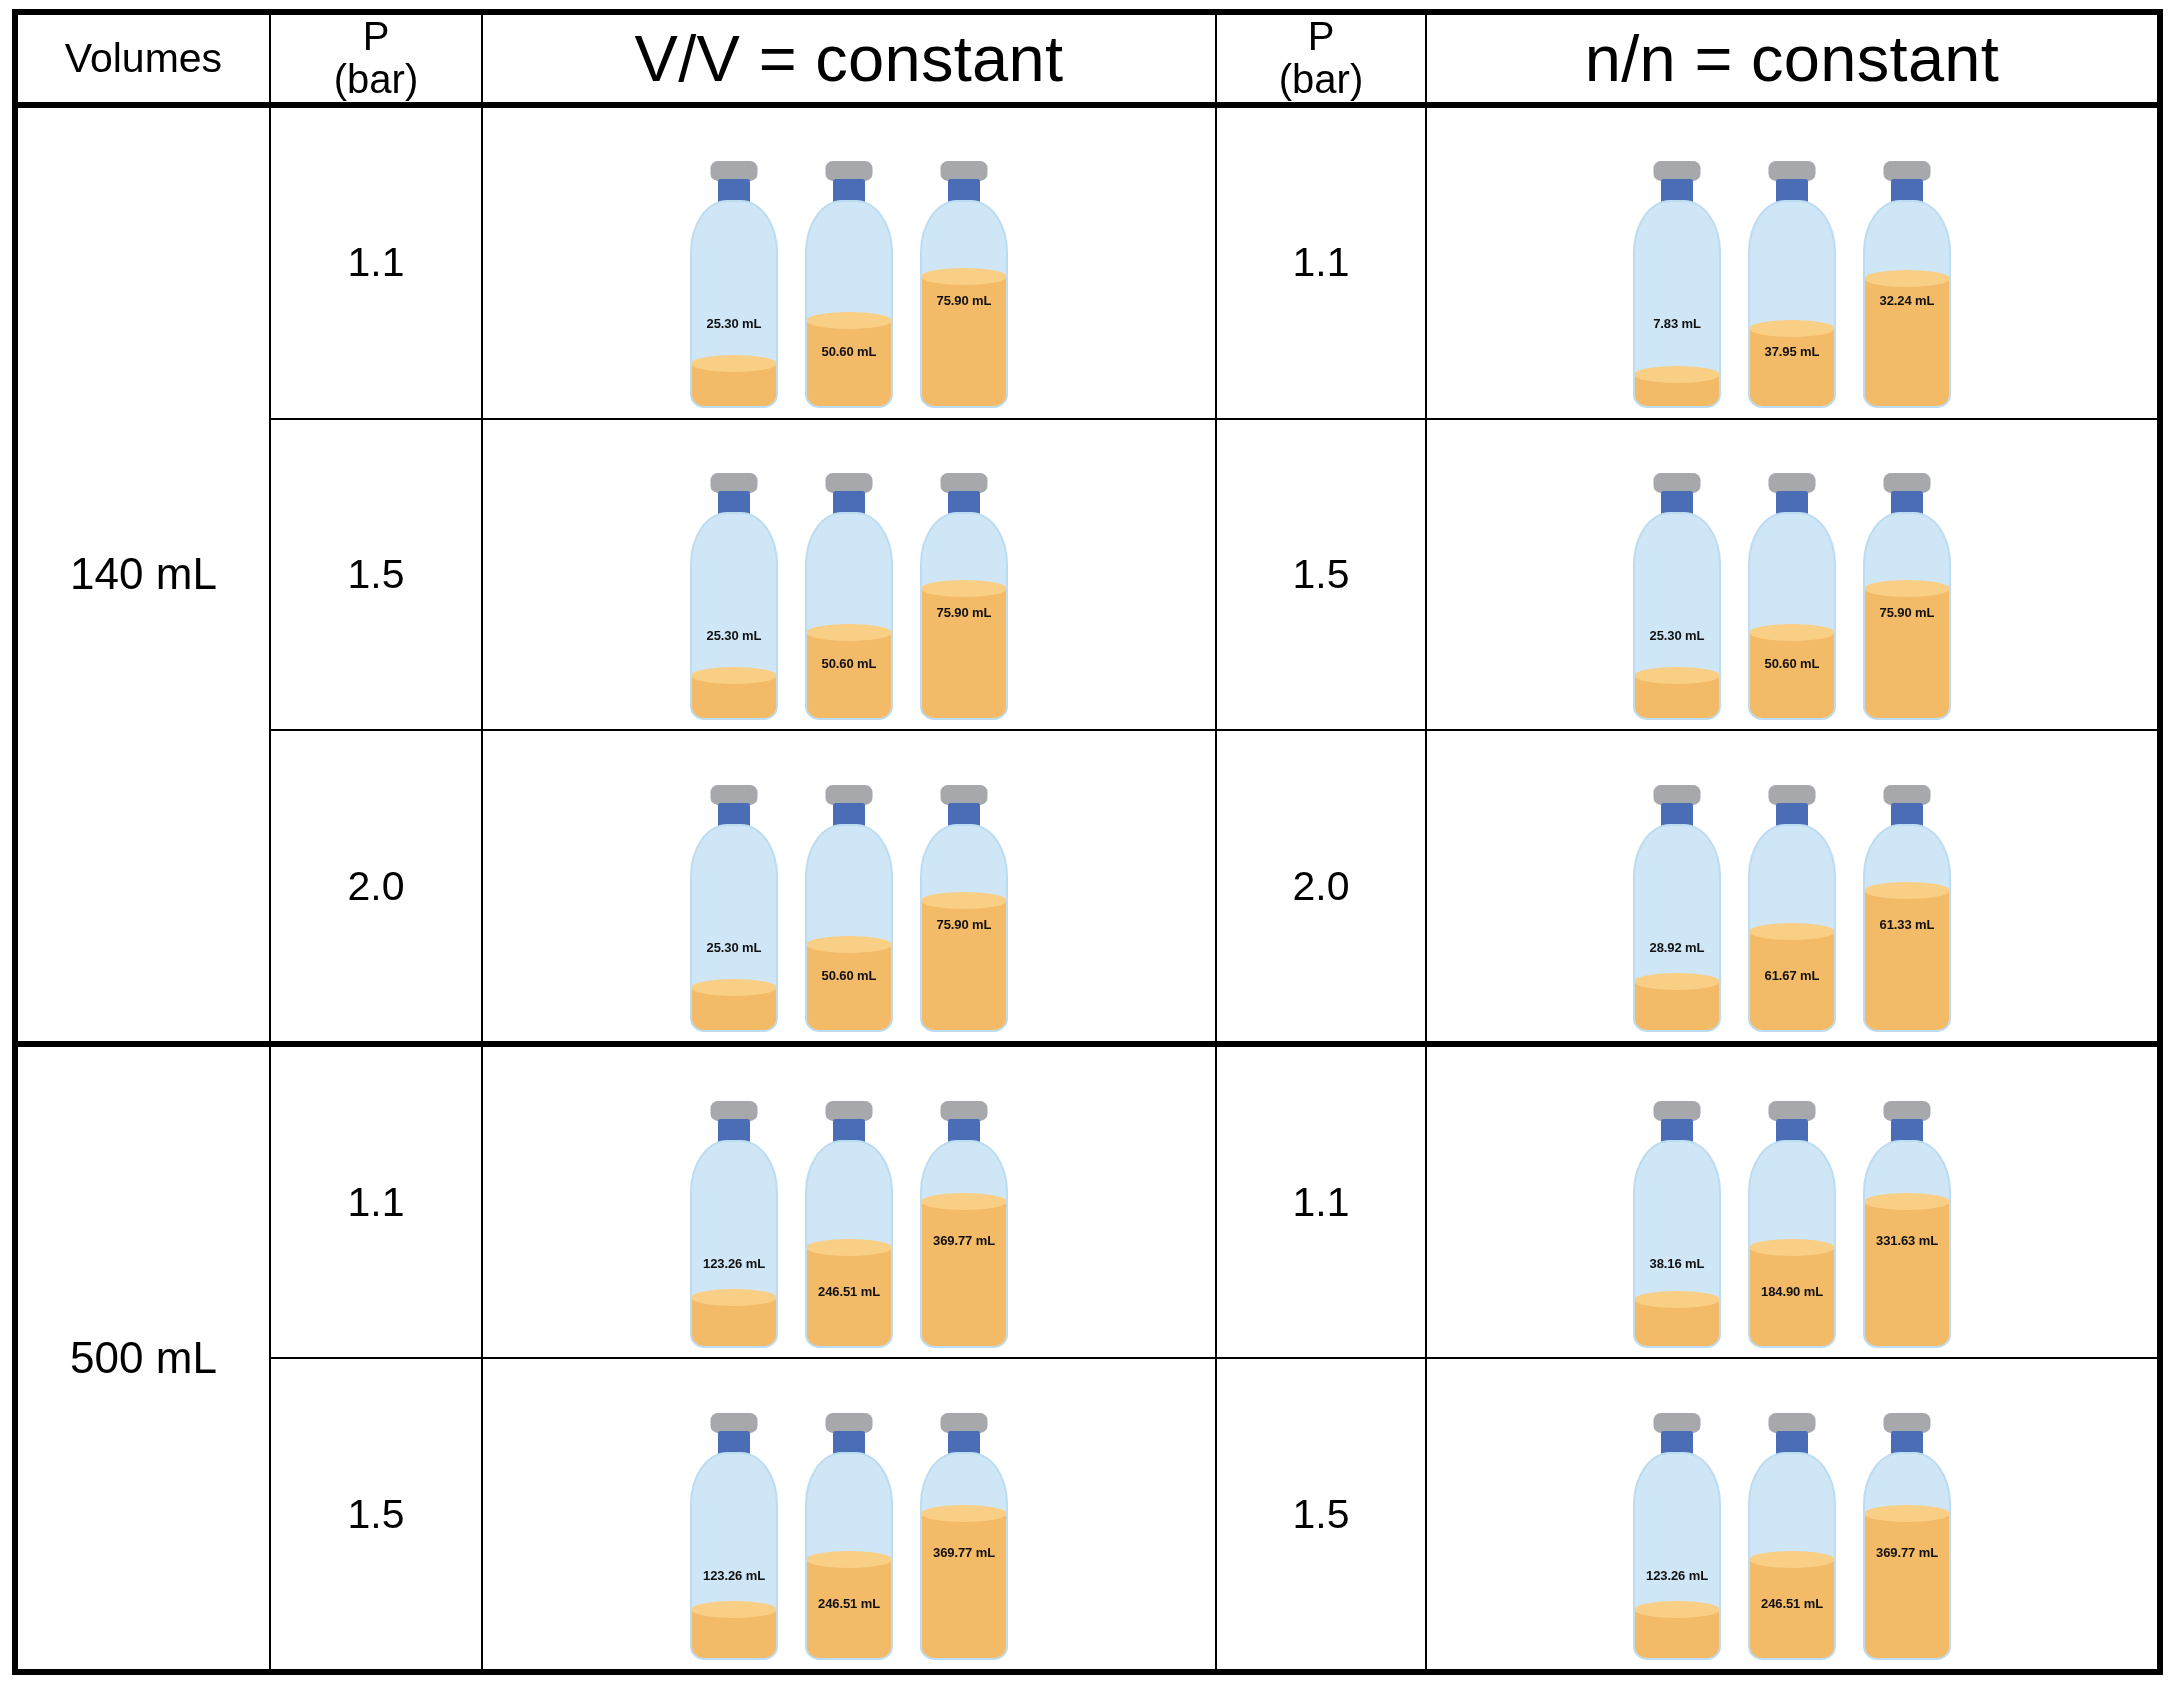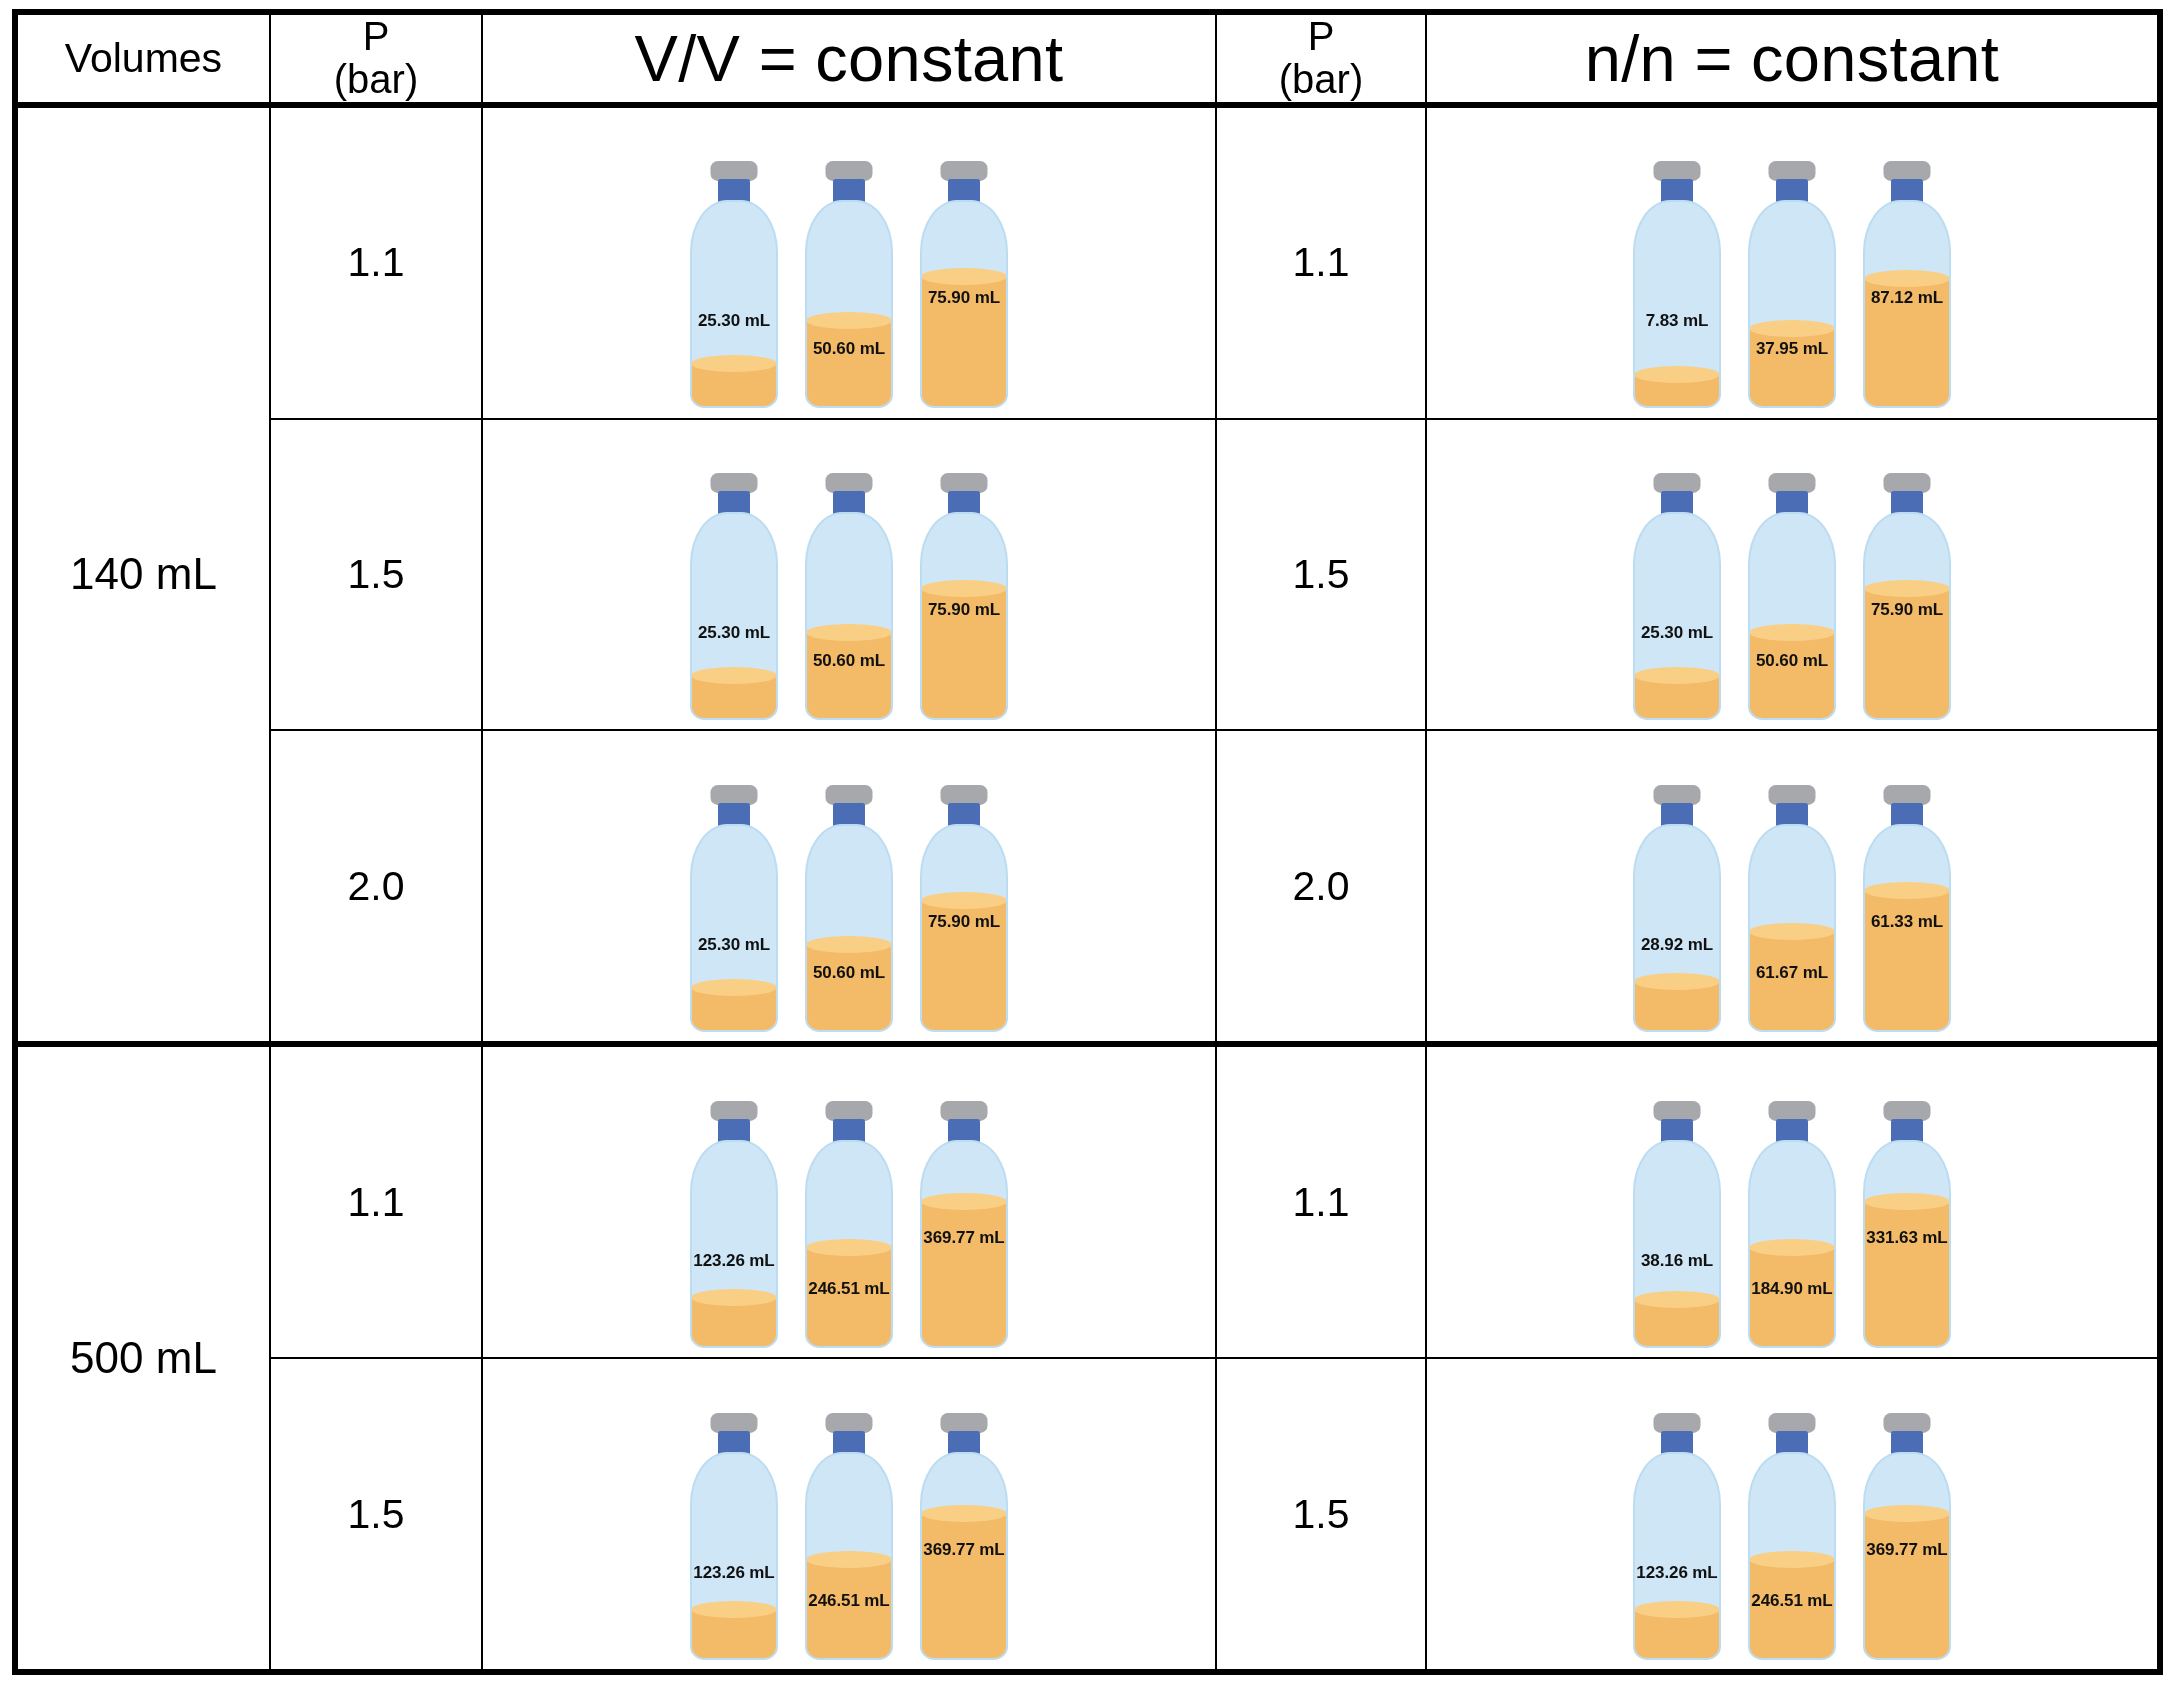--- a/index.html
+++ b/index.html
@@ -112,21 +112,21 @@
     top:-7.3px;
     height:17.3px;
     background:#f9cf85;
     border-radius:50%;
   }
   .vial .label{
     position:absolute;
     left:50%;
     transform:translateX(-50%);
     white-space:nowrap;
-    font-size:17px;
+    font-size:13px;
     font-weight:bold;
     color:#111;
     letter-spacing:-0.1px;
     z-index:5;
   }
   
   .lab-a{ bottom:77px; }
   .lab-b{ bottom:49px;  }
   .lab-c{ bottom:100px; }
 </style>
@@ -226,21 +226,21 @@
                 <div class="label lab-b">37.95 mL</div>
               </div>
               <div class="vial">
                 <div class="cap"></div>
                 <div class="collar"></div>
                 <div class="body">
                   <div class="liquid" style="height:129px;">
                     <div class="meniscus"></div>
                   </div>
                 </div>
-                <div class="label lab-c">87.12 mL</div>
+                <div class="label lab-c">32.24 mL</div>
               </div>
             </div>
           </td>
         </tr>
         <tr>
           <td><span class="p-val">1.5</span></td>
           <td>
             <div class="vialrow">
               <div class="vial">
                 <div class="cap"></div>

